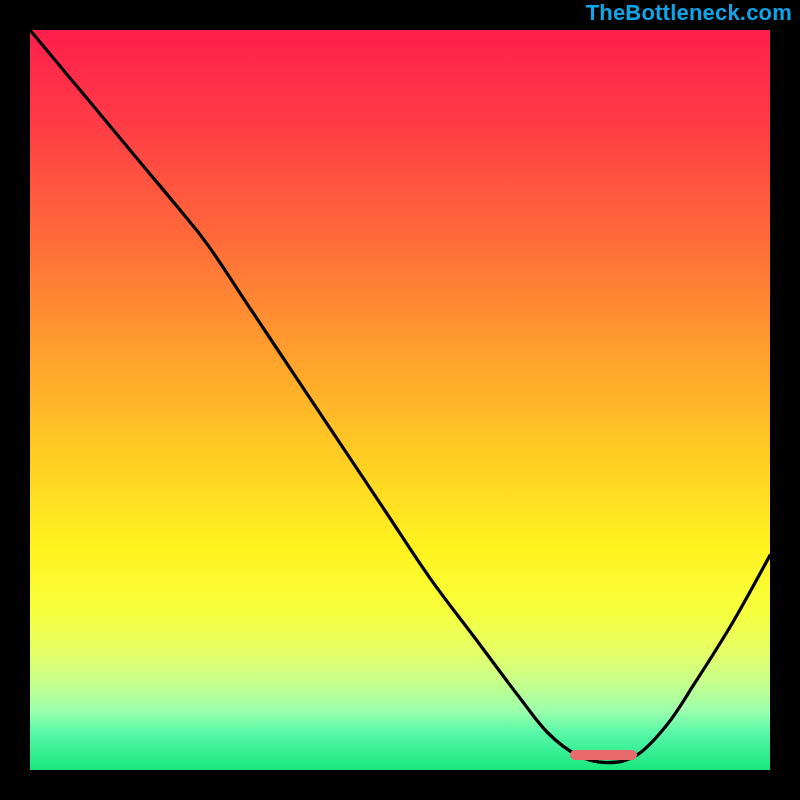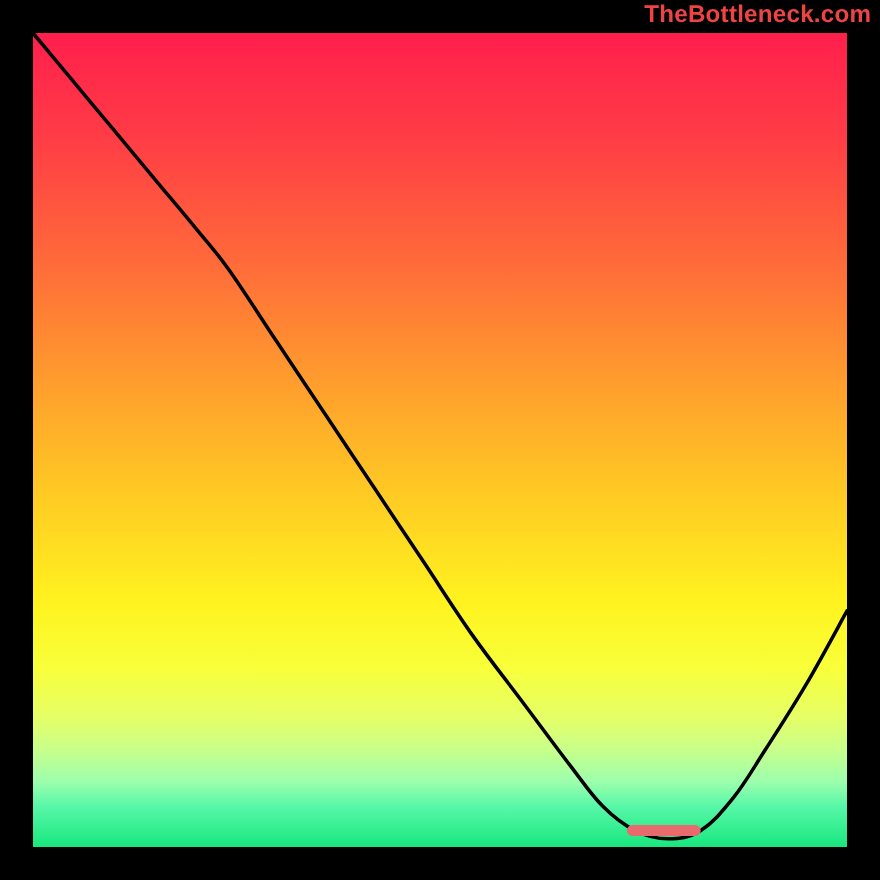--- a/index.html
+++ b/index.html
@@ -13,21 +13,21 @@
   .frame {
     position: relative;
     width: 800px;
     height: 800px;
     background: #000;
   }
   .watermark {
     position: absolute;
     top: 0;
     right: 8px;
-    color: #ef4444;
+    color: #0ea5e9;
     font-size: 22px;
     font-weight: 600;
     letter-spacing: 0.2px;
     user-select: none;
     text-align: right;
   }
   .plot {
     position: absolute;
     left: 30px;
     top: 30px;

